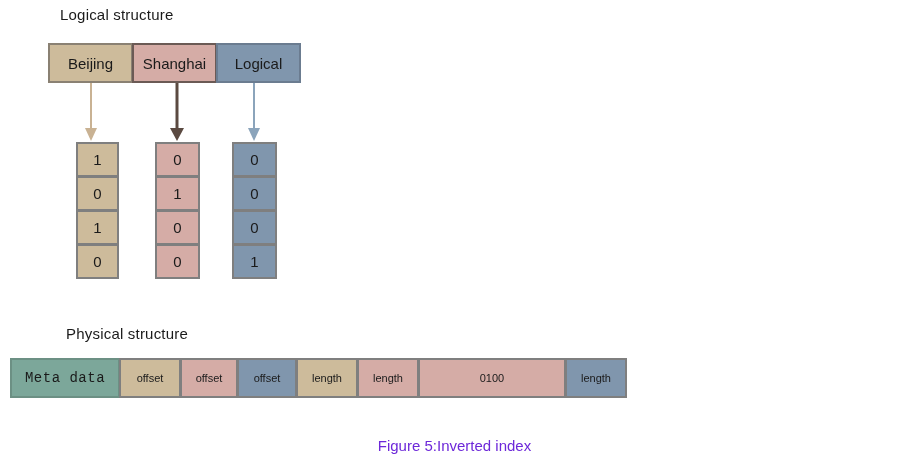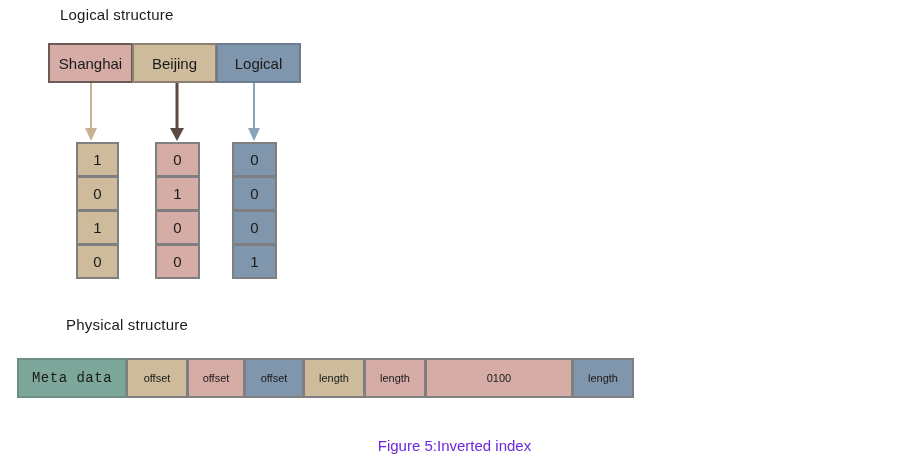--- a/index.html
+++ b/index.html
@@ -17,21 +17,21 @@
   }
 
   .label {
     position: absolute;
     font-size: 15px;
     color: #1a1a1a;
     white-space: nowrap;
     letter-spacing: 0.2px;
   }
   #logical-label { left: 60px; top: 6px; text-align: center; }
-  #physical-label { left: 66px; top: 316px; text-align: center; }
+  #physical-label { left: 66px; top: 325px; text-align: center; }
 
   #caption {
     position: absolute;
     left: 0;
     right: 0;
     top: 437px;
     text-align: center;
     font-size: 15px;
     color: #6d28d9;
   }
@@ -112,32 +112,32 @@
     box-sizing: border-box;
     border: 2px solid #7f7f7f;
     margin-left: -1px;
     display: flex;
     align-items: center;
     justify-content: center;
     font-size: 11px;
     color: #1a1a1a;
     white-space: nowrap;
   }
-  .seg:first-child { margin-left: 12px; }
+  .seg:first-child { margin-left: 5px; }
   .c-green { background: #7ca79a; border-color: #6c9084; }
   .seg.mono { font-family: "Liberation Mono", monospace; font-size: 14px; letter-spacing: 0.5px; }
 </style>
 </head>
 <body>
 
 <div class="label" id="logical-label">Logical structure</div>
 
 <div id="header-row">
+    <div class="term-box c-tan b-tan">Beijing</div>
     <div class="term-box c-pink b-pink">Shanghai</div>
-    <div class="term-box c-tan b-tan">Beijing</div>
     <div class="term-box c-blue b-blue">Logical</div>
   </div>
 
 <div class="connector" id="conn-0">
   <svg width="20" height="60" viewBox="0 0 20 60">
     <line x1="10" y1="0" x2="10" y2="47" stroke="#c9b293" stroke-width="2"></line>
     <polygon points="4,45 16,45 10,58" fill="#c9b293"></polygon>
   </svg>
 </div>
 <div class="connector" id="conn-1">

